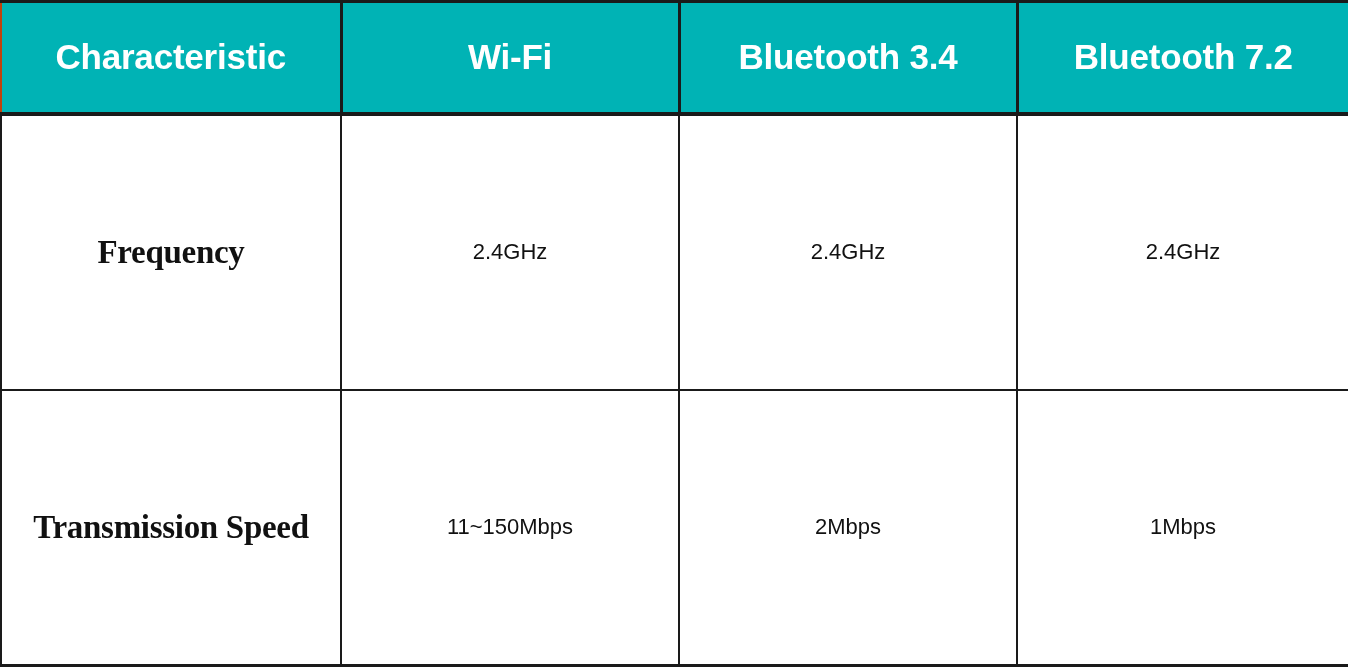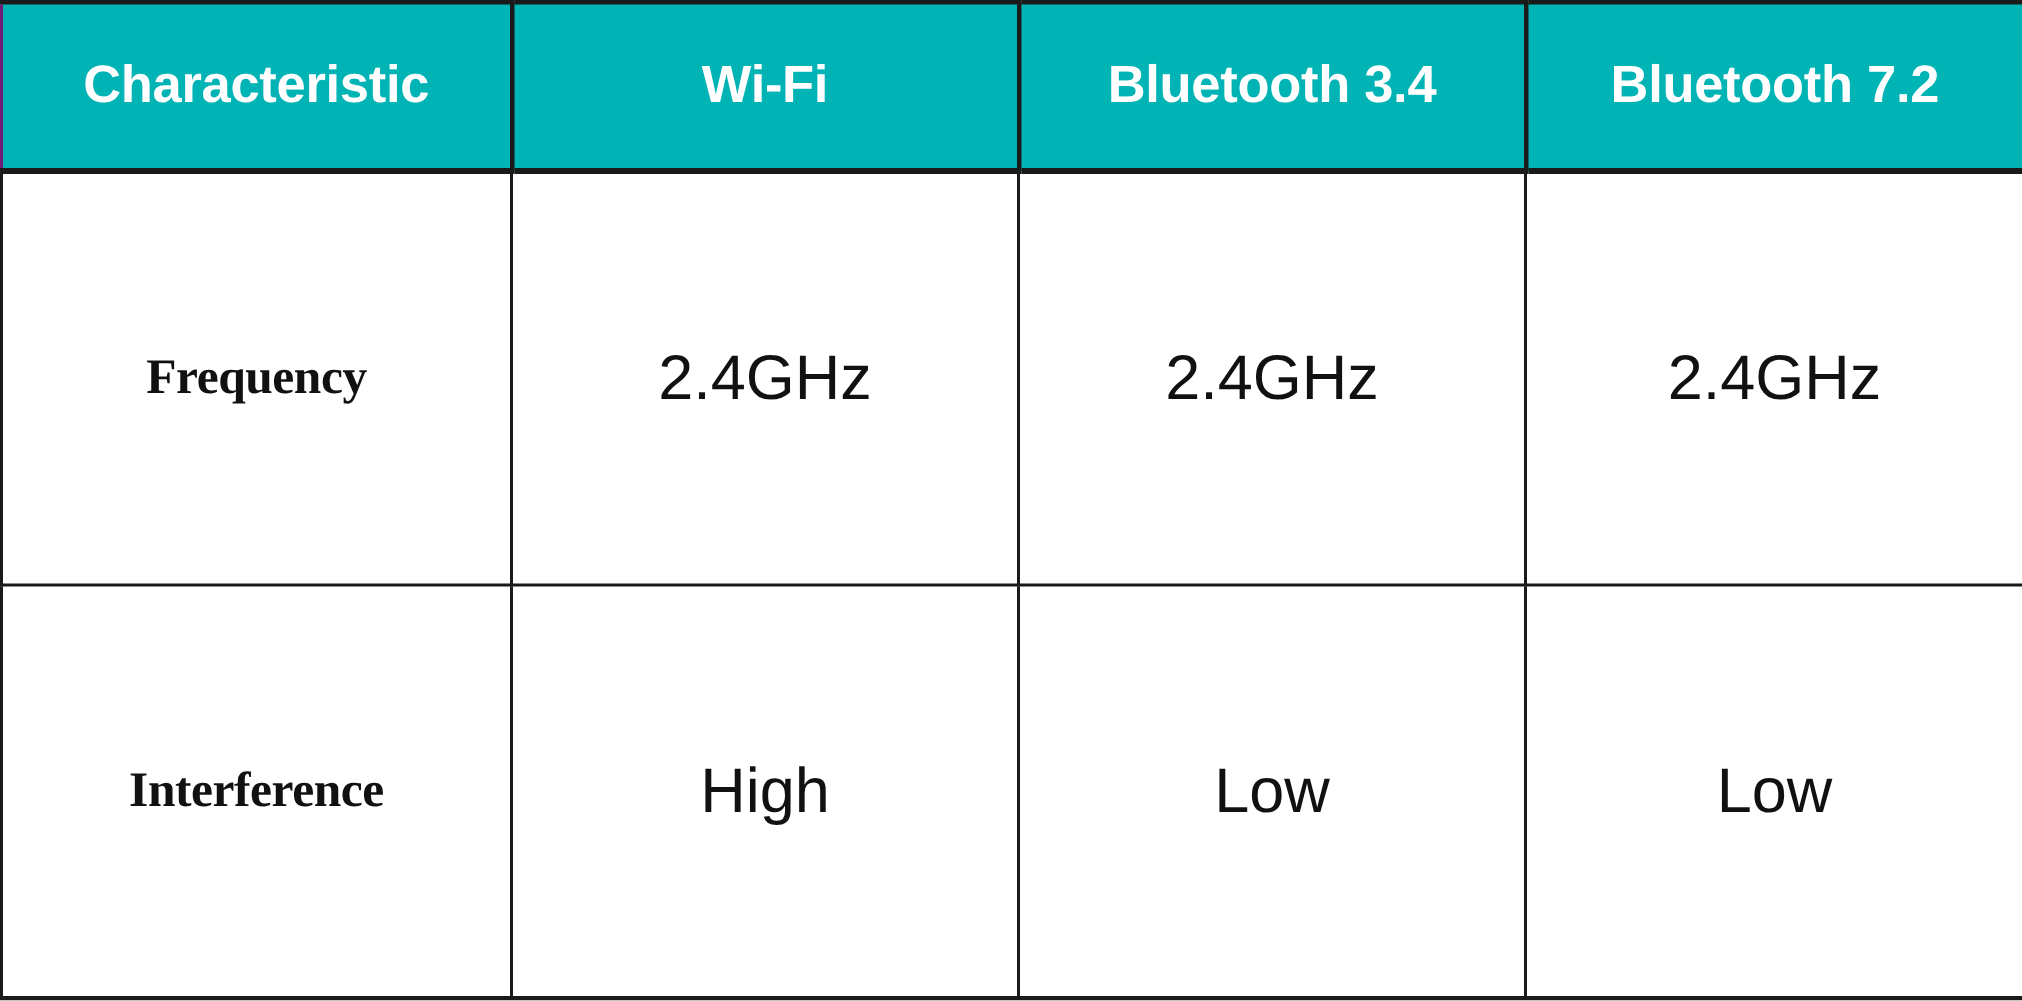--- a/index.html
+++ b/index.html
@@ -48,33 +48,33 @@
     text-align: center;
     vertical-align: middle;
     padding: 0 8px;
     border-left: 3px solid #1a1a1a;
     border-right: 3px solid #1a1a1a;
     border-top: 3px solid #1a1a1a;
     border-bottom: 4px solid #1a1a1a;
     white-space: nowrap;
   }
   th.head-cell.first {
-    border-left: 2px solid #701a75;
+    border-left: 2px solid #c2410c;
   }
   th.head-cell.last {
     border-right: 2px solid #1a1a1a;
   }
 
   
   tbody tr { height: 111px; }
 
   td.body-cell {
     background: #ffffff;
     color: #111111;
-    font-size: 42px;
+    font-size: 22px;
     text-align: center;
     vertical-align: middle;
     padding: 0 6px;
     border-left: 2px solid #1a1a1a;
     border-right: 2px solid #1a1a1a;
     border-top: 2px solid #1a1a1a;
     border-bottom: 2px solid #1a1a1a;
     white-space: nowrap;
     font-weight: 400;
   }
@@ -119,23 +119,23 @@
 
     <tbody>
       <tr>
         <td class="body-cell row-label">Frequency</td>
         <td class="body-cell">2.4GHz</td>
         <td class="body-cell">2.4GHz</td>
         <td class="body-cell last">2.4GHz</td>
       </tr>
 
 
+      <tr>
+        <td class="body-cell row-label">Transmission Speed</td>
+        <td class="body-cell">11~150Mbps</td>
+        <td class="body-cell">2Mbps</td>
+        <td class="body-cell last">1Mbps</td>
+      </tr>
 
-      <tr>
-        <td class="body-cell row-label">Interference</td>
-        <td class="body-cell">High</td>
-        <td class="body-cell">Low</td>
-        <td class="body-cell last">Low</td>
-      </tr>
 
     </tbody>
   </table>
 </div>
 
 </body></html>

